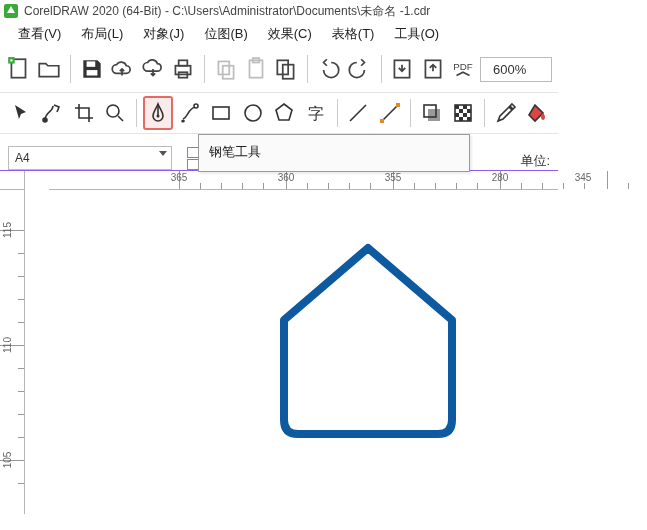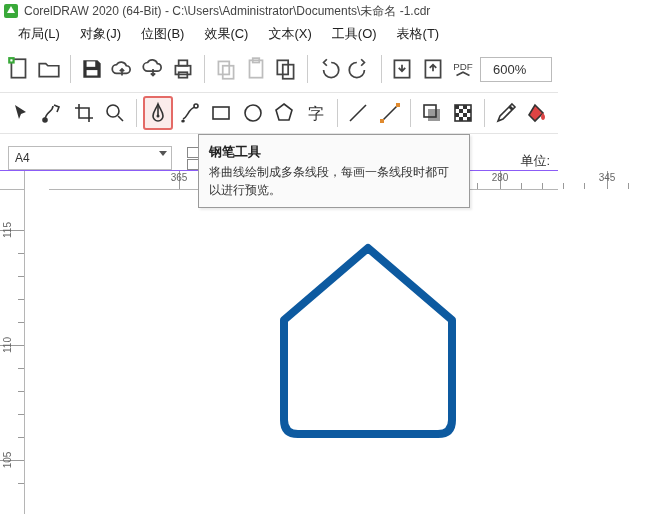--- a/index.html
+++ b/index.html
@@ -18,21 +18,21 @@
 .tool-btn{width:36px;height:34px;display:flex;align-items:center;justify-content:center;border-radius:3px;position:relative}
 .tool-btn svg{width:24px;height:24px;stroke:#333;fill:none;stroke-width:1.6}
 .tool-btn.active{background:#fbeceb;border:2px solid #e46a66;box-sizing:border-box}
 .propbar{height:36px;display:flex;align-items:flex-end;padding:0 8px;gap:15px;border-bottom:1px solid #8b5cf6;position:relative}
 .combo{border:1px solid #bbb;background:#fff;height:22px;display:flex;align-items:center;padding:0 6px;font-size:12px;color:#333;position:relative;min-width:120px}
 .combo .caret{position:absolute;right:4px;top:4px;border-left:4px solid transparent;border-right:4px solid transparent;border-top:5px solid #555}
 .stack{display:flex;flex-direction:column;gap:1px}
 .stack .srow{width:16px;height:11px;border:1px solid #888;box-sizing:border-box}
 .unit-lbl{font-size:13px;color:#333}
 .tooltip{position:absolute;left:198px;top:134px;width:250px;background:#fafafa;border:1px solid #9a9a9a;padding:8px 10px;z-index:10;box-shadow:2px 2px 2px rgba(0,0,0,.08)}
-.tooltip .tt-title{font-weight:bold;font-size:13px;margin-bottom:2px;color:#222}
+.tooltip .tt-title{font-weight:normal;font-size:13px;margin-bottom:2px;color:#222}
 .tooltip .tt-body{font-size:12px;color:#333;line-height:1.5}
 .tabs{height:24px;background:#f1f1f1;display:flex;align-items:end;padding-left:6px;gap:0;border-bottom:1px solid #ccc}
 .tab{height:22px;background:#e7e7e7;border:1px solid #c8c8c8;border-bottom:none;padding:0 10px;display:flex;align-items:center;gap:6px;font-size:12px;color:#333;border-radius:3px 3px 0 0}
 .tab .home{width:12px;height:12px}
 .tab-add{width:22px;height:22px;display:flex;align-items:center;justify-content:center;color:#777;font-size:16px;margin-left:4px}
 .ruler-h{height:18px;background:#fff;border-bottom:1px solid #b5b5b5;position:relative;margin-left:24px}
 .ruler-h .tick{position:absolute;top:0;width:1px;height:18px;background:#999}
 .ruler-h .lbl{position:absolute;top:1px;font-size:10px;color:#666;transform:translateX(-50%)}
 .workarea{display:flex;height:324px}
 .ruler-v{width:24px;background:#fff;border-right:1px solid #b5b5b5;position:relative}
@@ -50,27 +50,27 @@
   <div class="titlebar">
     <span class="app-icon">
       <svg viewBox="0 0 10 10">
           <path d="M5 0 L9 7 L1 7 Z" fill="#fff"></path>
         </svg>
     </span>
     <span>CorelDRAW 2020 (64-Bit) - C:\Users\Administrator\Documents\未命名 -1.cdr</span>
   </div>
 
   <div class="menubar">
+    <span class="mi">查看(V)</span>
     <span class="mi">布局(L)</span>
     <span class="mi">对象(J)</span>
     <span class="mi">位图(B)</span>
     <span class="mi">效果(C)</span>
-    <span class="mi">文本(X)</span>
+    <span class="mi">表格(T)</span>
     <span class="mi">工具(O)</span>
-    <span class="mi">表格(T)</span>
   </div>
 
   <div class="toolbar">
     <div class="tb-btn">
         <svg viewBox="0 0 24 24">
           <rect x="5" y="3" width="13" height="17"></rect>
           <rect x="2" y="1" width="6" height="6" fill="#39a939" stroke="none"></rect>
           <path d="M4 4h2M5 3v2" stroke="#fff"></path>
         </svg>
       </div>
@@ -266,21 +266,20 @@
     </div>
     <div class="stack">
       <div class="srow"></div>
       <div class="srow"></div>
     </div>
     <span class="unit-lbl" style="margin-left:auto">单位:</span>
   </div>
 
   <div class="tooltip">
     <div class="tt-title">钢笔工具</div>
-    <div class="tt-body">将曲线绘制成多条线段，每画一条线段时都可以进行预览。</div>
   </div>
 
 
   <div style="display:flex">
     <div class="corner-box"></div>
     <div class="ruler-h" id="rulerH" style="flex:1">
         <div class="tick" style="left: 130px;"></div>
         <div class="lbl" style="left: 130px; text-align: center;">365</div>
         <div class="tick" style="left: 151px; height: 6px; top: 12px;"></div>
         <div class="tick" style="left: 172px; height: 6px; top: 12px;"></div>
@@ -298,21 +297,21 @@
         <div class="tick" style="left: 386px; height: 6px; top: 12px;"></div>
         <div class="tick" style="left: 407px; height: 6px; top: 12px;"></div>
         <div class="tick" style="left: 428px; height: 6px; top: 12px;"></div>
         <div class="tick" style="left: 451px;"></div>
         <div class="lbl" style="left: 451px;">280</div>
         <div class="tick" style="left: 472px; height: 6px; top: 12px;"></div>
         <div class="tick" style="left: 493px; height: 6px; top: 12px;"></div>
         <div class="tick" style="left: 514px; height: 6px; top: 12px;"></div>
         <div class="tick" style="left: 535px; height: 6px; top: 12px;"></div>
         <div class="tick" style="left: 558px;"></div>
-        <div class="lbl" style="left: 558px;">345</div>
+        <div class="lbl" style="left: 534px;">345</div>
         <div class="tick" style="left: 579px; height: 6px; top: 12px;"></div>
       </div>
   </div>
 
   <div class="workarea">
     <div class="ruler-v" id="rulerV">
         <div class="tick" style="top: 40px;"></div>
         <div class="lbl" style="top: 40px;">115</div>
         <div class="tick" style="top: 63px; width: 6px; left: 18px;"></div>
         <div class="tick" style="top: 86px; width: 6px; left: 18px;"></div>

